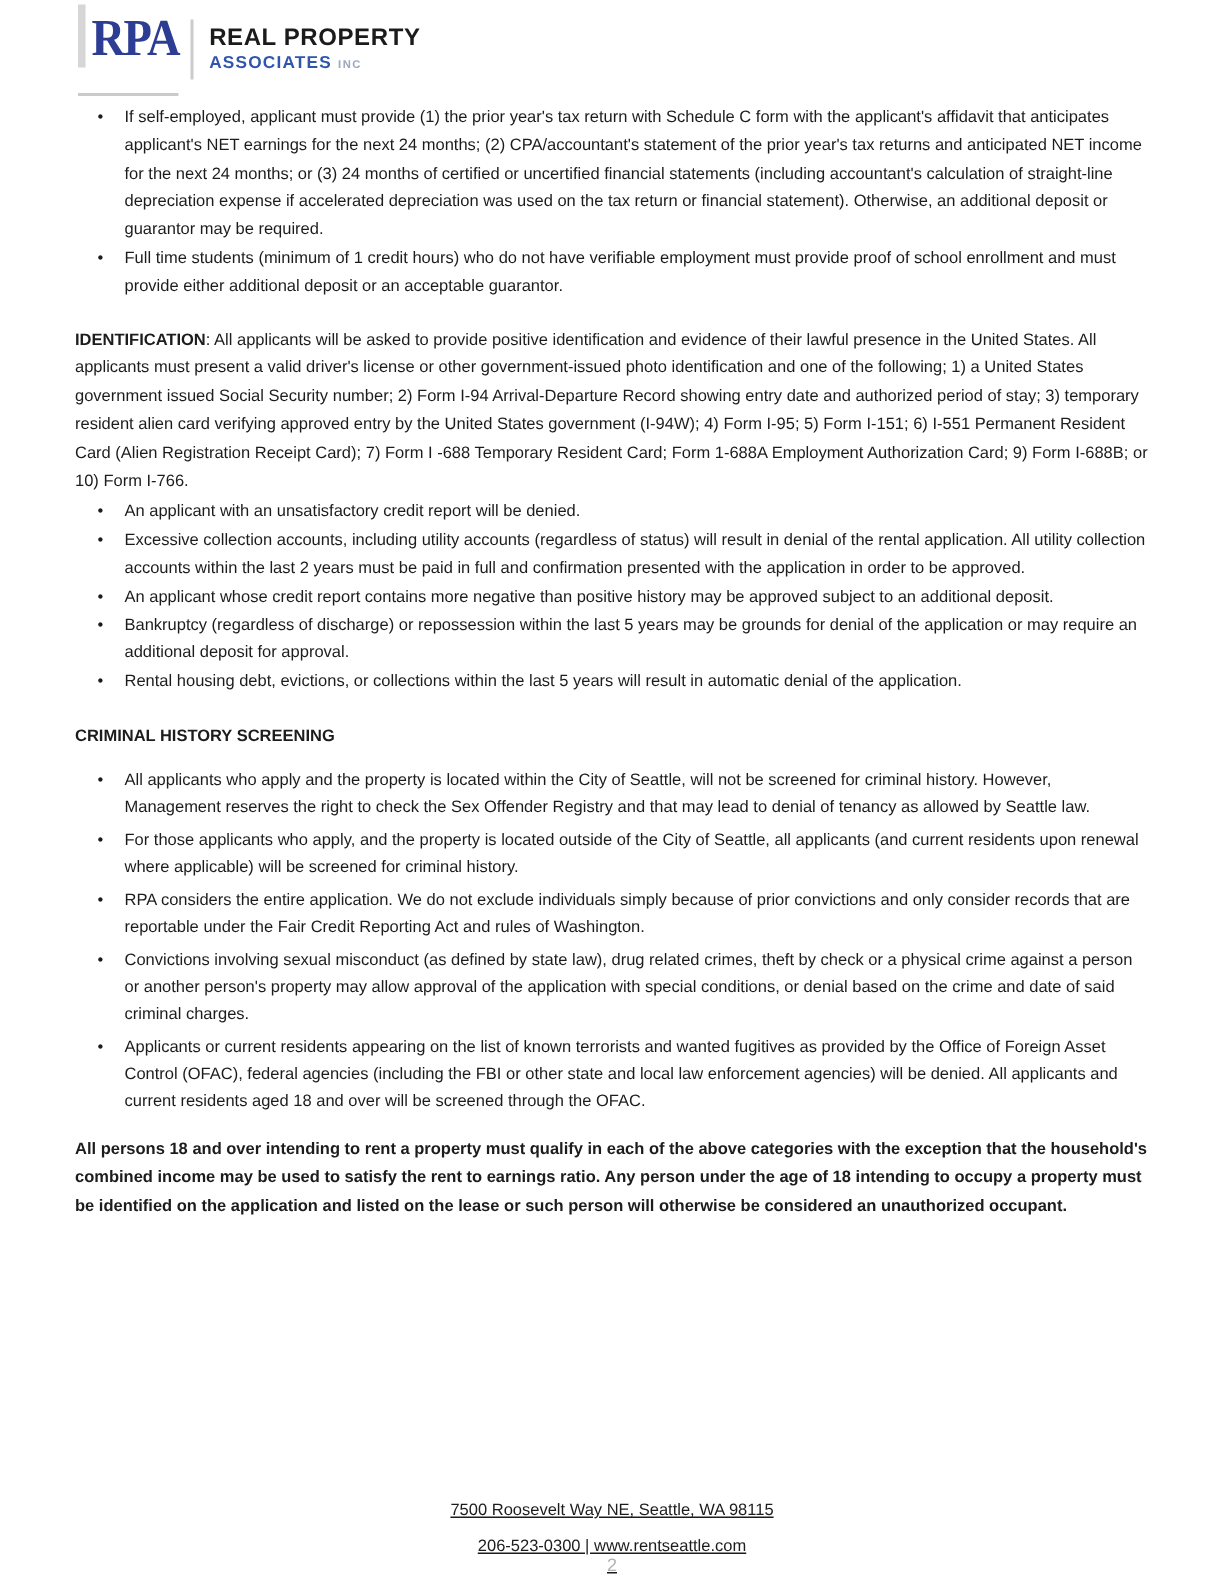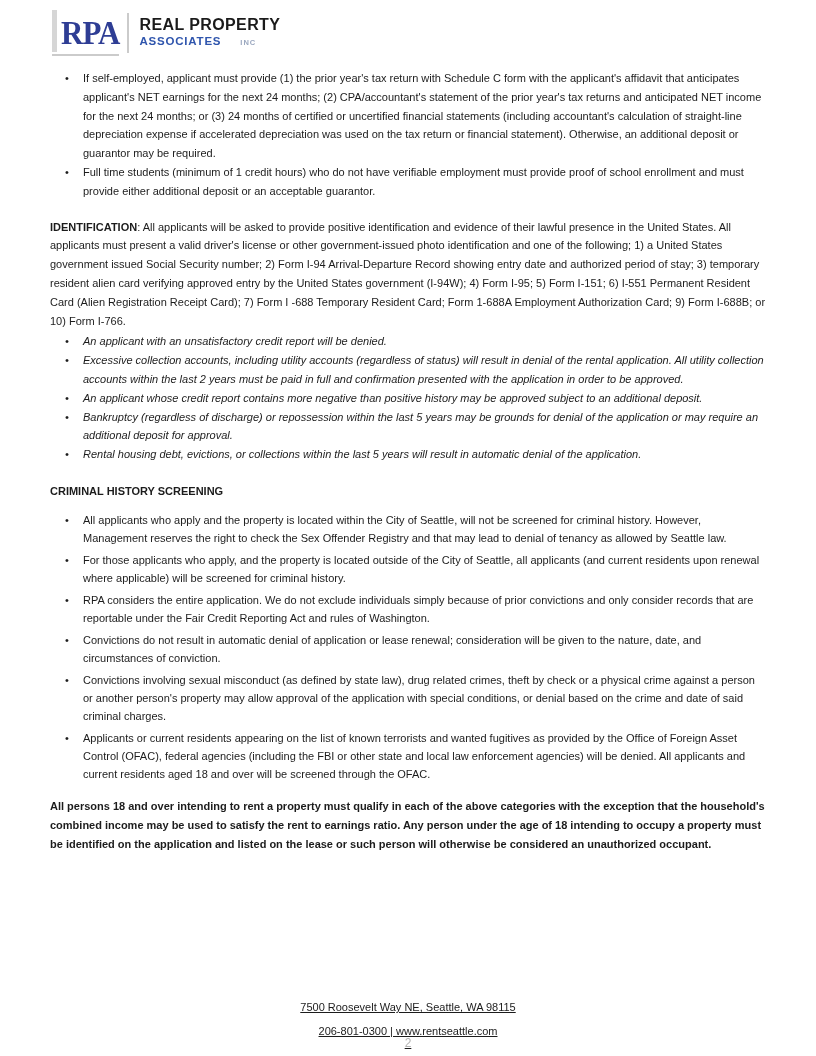--- a/index.html
+++ b/index.html
@@ -13,21 +13,21 @@
     color:var(--text, #1c1c1c);
     overflow:hidden;
     margin:0 auto;
   }
   .content { padding:10px 50px 0 50px; }
 
   
   .logo { display:flex; align-items:center; margin-left:2px; height:46px; }
   .logo-mark {
     display:flex; align-items:stretch;
-    height:42px; padding-bottom:2px;
+    height:42px; padding-bottom:17px;
     border-bottom:2px solid #cbcbcb;
   }
   .logo-bar { width:5px; background:#d6d6d6; margin-right:4px; }
   .rpa-monogram {
     font-family:"Liberation Serif", serif;
     font-weight:bold;
     font-size:31px; line-height:40px;
     letter-spacing:-1px;
     color:var(--brand-blue, #2e3d94);
     transform:scaleY(1.12);
@@ -35,32 +35,32 @@
   }
   .logo-sep { width:2px; background:#cbcbcb; margin:0 10px 0 8px; height:40px; }
   .logo-text { display:flex; flex-direction:column; justify-content:center; }
   .logo-title {
     font-weight:bold; font-size:16px; line-height:18px;
     letter-spacing:0.4px; color:#1b1b1b;
   }
   .logo-sub { font-weight:bold; font-size:11.5px; line-height:14px;
     letter-spacing:0.8px; color:var(--accent-blue, #2f55ad); }
   .logo-sub .inc { font-size:7.5px; font-weight:bold; letter-spacing:1px;
-    color:var(--inc-gray, #9aa7bf);margin-left:15px; }
+    color:var(--inc-gray, #9aa7bf); }
 
   
   ul.bullets { list-style:none; margin:0; padding:0; }
   ul.bullets li { position:relative; padding-left:33px; }
   ul.bullets li::before { content:"\2022"; position:absolute; left:15px; top:0; }
   ul.intro { margin-top:13px; }
   .para { margin:17px 0 0 0; }
   .heading { margin:15px 0 0 0; }
   .heading b { font-weight:bold; }
   .heading.criminal { margin-top:18px; }
-  ul.credit-list { margin-top:2px;font-style:italic; }
+  ul.credit-list { margin-top:2px; }
   ul.criminal-list { margin-top:10px; line-height:18px; }
   ul.criminal-list li + li { margin-top:4px; }
   .closing { margin:14px 0 0 0; font-weight:bold; line-height:19px; }
 
   
   .footer { position:absolute; left:0; right:0; bottom:6px; text-align:center;text-decoration:underline; }
   .footer .line { line-height:24px; }
   .pagenum {
     color:var(--muted-gray, #b3b3b3);
     font-size:12px; line-height:14px; margin-top:-7px;
@@ -99,27 +99,26 @@
         <li>Bankruptcy (regardless of discharge) or repossession within the last 5 years may be grounds for denial of the application or may require an additional deposit for approval.</li>
         <li>Rental housing debt, evictions, or collections within the last 5 years will result in automatic denial of the application.</li>
       </ul>
 
     <p class="heading criminal"><b>CRIMINAL HISTORY SCREENING</b></p>
 
     <ul class="bullets criminal-list">
         <li>All applicants who apply and the property is located within the City of Seattle, will not be screened for criminal history. However, Management reserves the right to check the Sex Offender Registry and that may lead to denial of tenancy as allowed by Seattle law.</li>
         <li>For those applicants who apply, and the property is located outside of the City of Seattle, all applicants (and current residents upon renewal where applicable) will be screened for criminal history.</li>
         <li>RPA considers the entire application. We do not exclude individuals simply because of prior convictions and only consider records that are reportable under the Fair Credit Reporting Act and rules of Washington.</li>
-        <li>Convictions do not result in automatic denial of application or lease renewal; consideration will be given to the nature, date, and circumstances of conviction.</li>
         <li>Convictions involving sexual misconduct (as defined by state law), drug related crimes, theft by check or a physical crime against a person or another person's property may allow approval of the application with special conditions, or denial based on the crime and date of said criminal charges.</li>
         <li>Applicants or current residents appearing on the list of known terrorists and wanted fugitives as provided by the Office of Foreign Asset Control (OFAC), federal agencies (including the FBI or other state and local law enforcement agencies) will be denied. All applicants and current residents aged 18 and over will be screened through the OFAC.</li>
       </ul>
 
     <p class="closing">All persons 18 and over intending to rent a property must qualify in each of the above categories with the exception that the household's combined income may be used to satisfy the rent to earnings ratio. Any person under the age of 18 intending to occupy a property must be identified on the application and listed on the lease or such person will otherwise be considered an unauthorized occupant.</p>
 
   </div>
 
   <footer class="footer">
     <div class="line">7500 Roosevelt Way NE, Seattle, WA 98115</div>
-    <div class="line">206-801-0300 | www.rentseattle.com</div>
+    <div class="line">206-523-0300 | www.rentseattle.com</div>
     <div class="pagenum">2</div>
   </footer>
 </div>
 
 </body></html>

